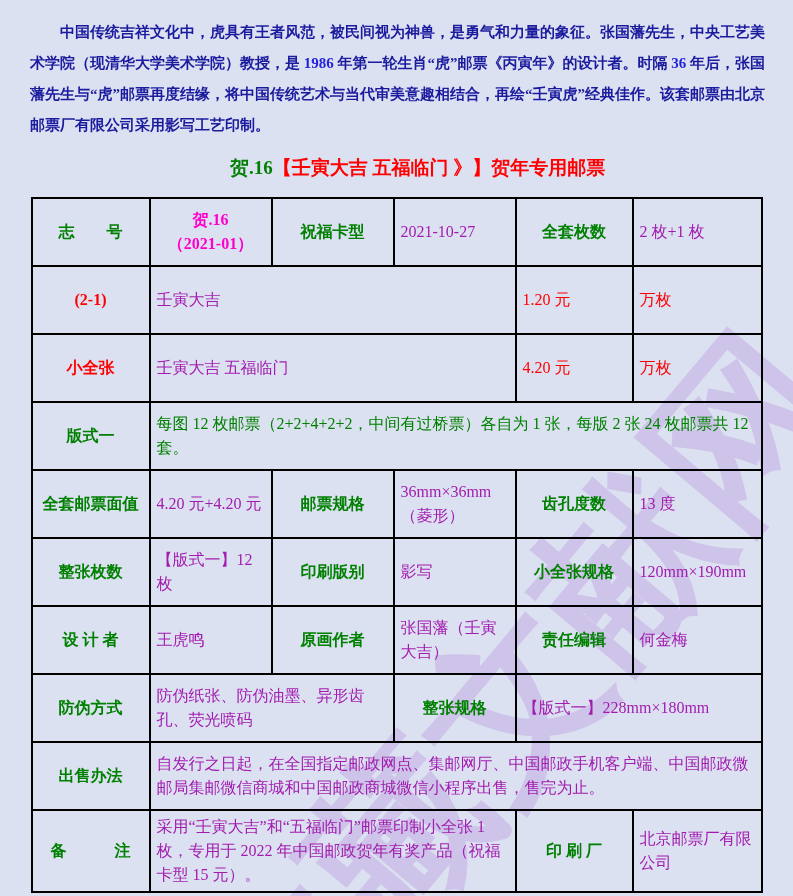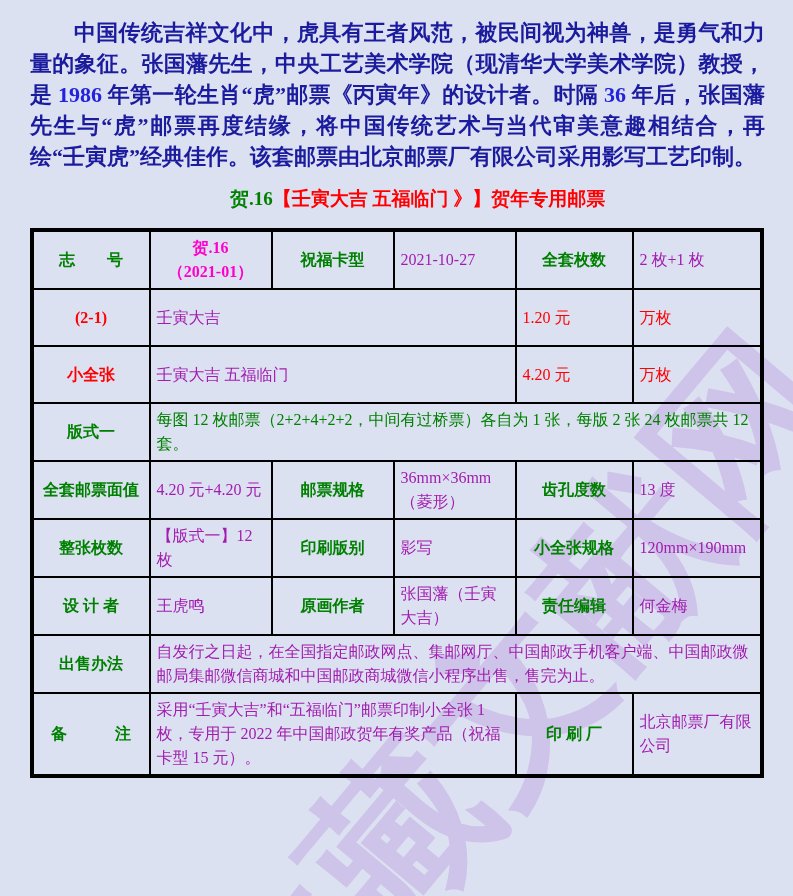--- a/index.html
+++ b/index.html
@@ -18,52 +18,52 @@
     font-size:175px;font-weight:bold;white-space:nowrap;
     color:rgba(183,148,216,0.38);
     z-index:0;pointer-events:none;letter-spacing:2px;
   }
 
   .content{position:relative;z-index:1;}
 
   
   .intro{
     margin:0;padding:17px 28px 0 30px;
-    font-size:22px;line-height:31px;
+    font-size:15px;line-height:31px;
     color:#1b1b9e;text-align:justify;text-indent:2em;
     font-weight:bold;
   }
   .intro .num{color:#2323dd;font-weight:bold;}
 
   
   .title{
     margin:13px 0 0 0;text-align:center;
     font-size:19px;font-weight:bold;line-height:28px;padding-left:42px;
   }
   .title .t-green{color:#008000;}
   .title .t-red{color:#ff0000;}
 
   
   table.spec{
     margin:15px auto 0 auto;
     width:730px;table-layout:fixed;
     border-collapse:collapse;
-    border:4px solid #000000;
+    border:2px solid #000000;
     font-size:16px;
     background:transparent;
   }
   table.spec td{
     border:2px solid #000;
     vertical-align:middle;
     padding:4px 6px;
     line-height:24px;
     background:transparent;
     overflow:hidden;
   }
-  table.spec tr{height:57px;}
+  table.spec tr{height:68px;}
   .lbl{color:#008000;font-weight:bold;text-align:center;}
   .val{color:#a21caf;text-align:left;padding-left:8px;}
   .red-lbl{color:#ff0000;font-weight:bold;text-align:center;}
   .red-val{color:#a21caf;text-align:left;padding-left:8px;}
   .red-right{color:#ff0000;text-align:left;padding-right:6px;}
   .mag{color:#ff00cc;font-weight:bold;text-align:center;line-height:24px;}
   .green-val{color:#008000;font-weight:normal;text-align:left;padding-left:10px;}
 </style>
 </head>
 <body>
@@ -133,20 +133,26 @@
         </tr>
         <tr>
           <td class="lbl">设 计 者</td>
           <td class="val">王虎鸣</td>
           <td class="lbl">原画作者</td>
           <td class="val">张国藩（壬寅大吉）</td>
           <td class="lbl">责任编辑</td>
           <td class="val">何金梅</td>
         </tr>
         <tr>
+          <td class="lbl">防伪方式</td>
+          <td class="val" colspan="2">防伪纸张、防伪油墨、异形齿孔、荧光喷码</td>
+          <td class="lbl">整张规格</td>
+          <td class="val" colspan="2">【版式一】228mm×180mm</td>
+        </tr>
+        <tr>
           <td class="lbl">出售办法</td>
           <td class="val" colspan="5">自发行之日起，在全国指定邮政网点、集邮网厅、中国邮政手机客户端、中国邮政微邮局集邮微信商城和中国邮政商城微信小程序出售，售完为止。</td>
         </tr>
         <tr>
           <td class="lbl">备　　　注</td>
           <td class="val" colspan="3">采用“壬寅大吉”和“五福临门”邮票印制小全张 1 枚，专用于 2022 年中国邮政贺年有奖产品（祝福卡型 15 元）。</td>
           <td class="lbl">印 刷 厂</td>
           <td class="val">北京邮票厂有限公司</td>
         </tr>
       </tbody>

